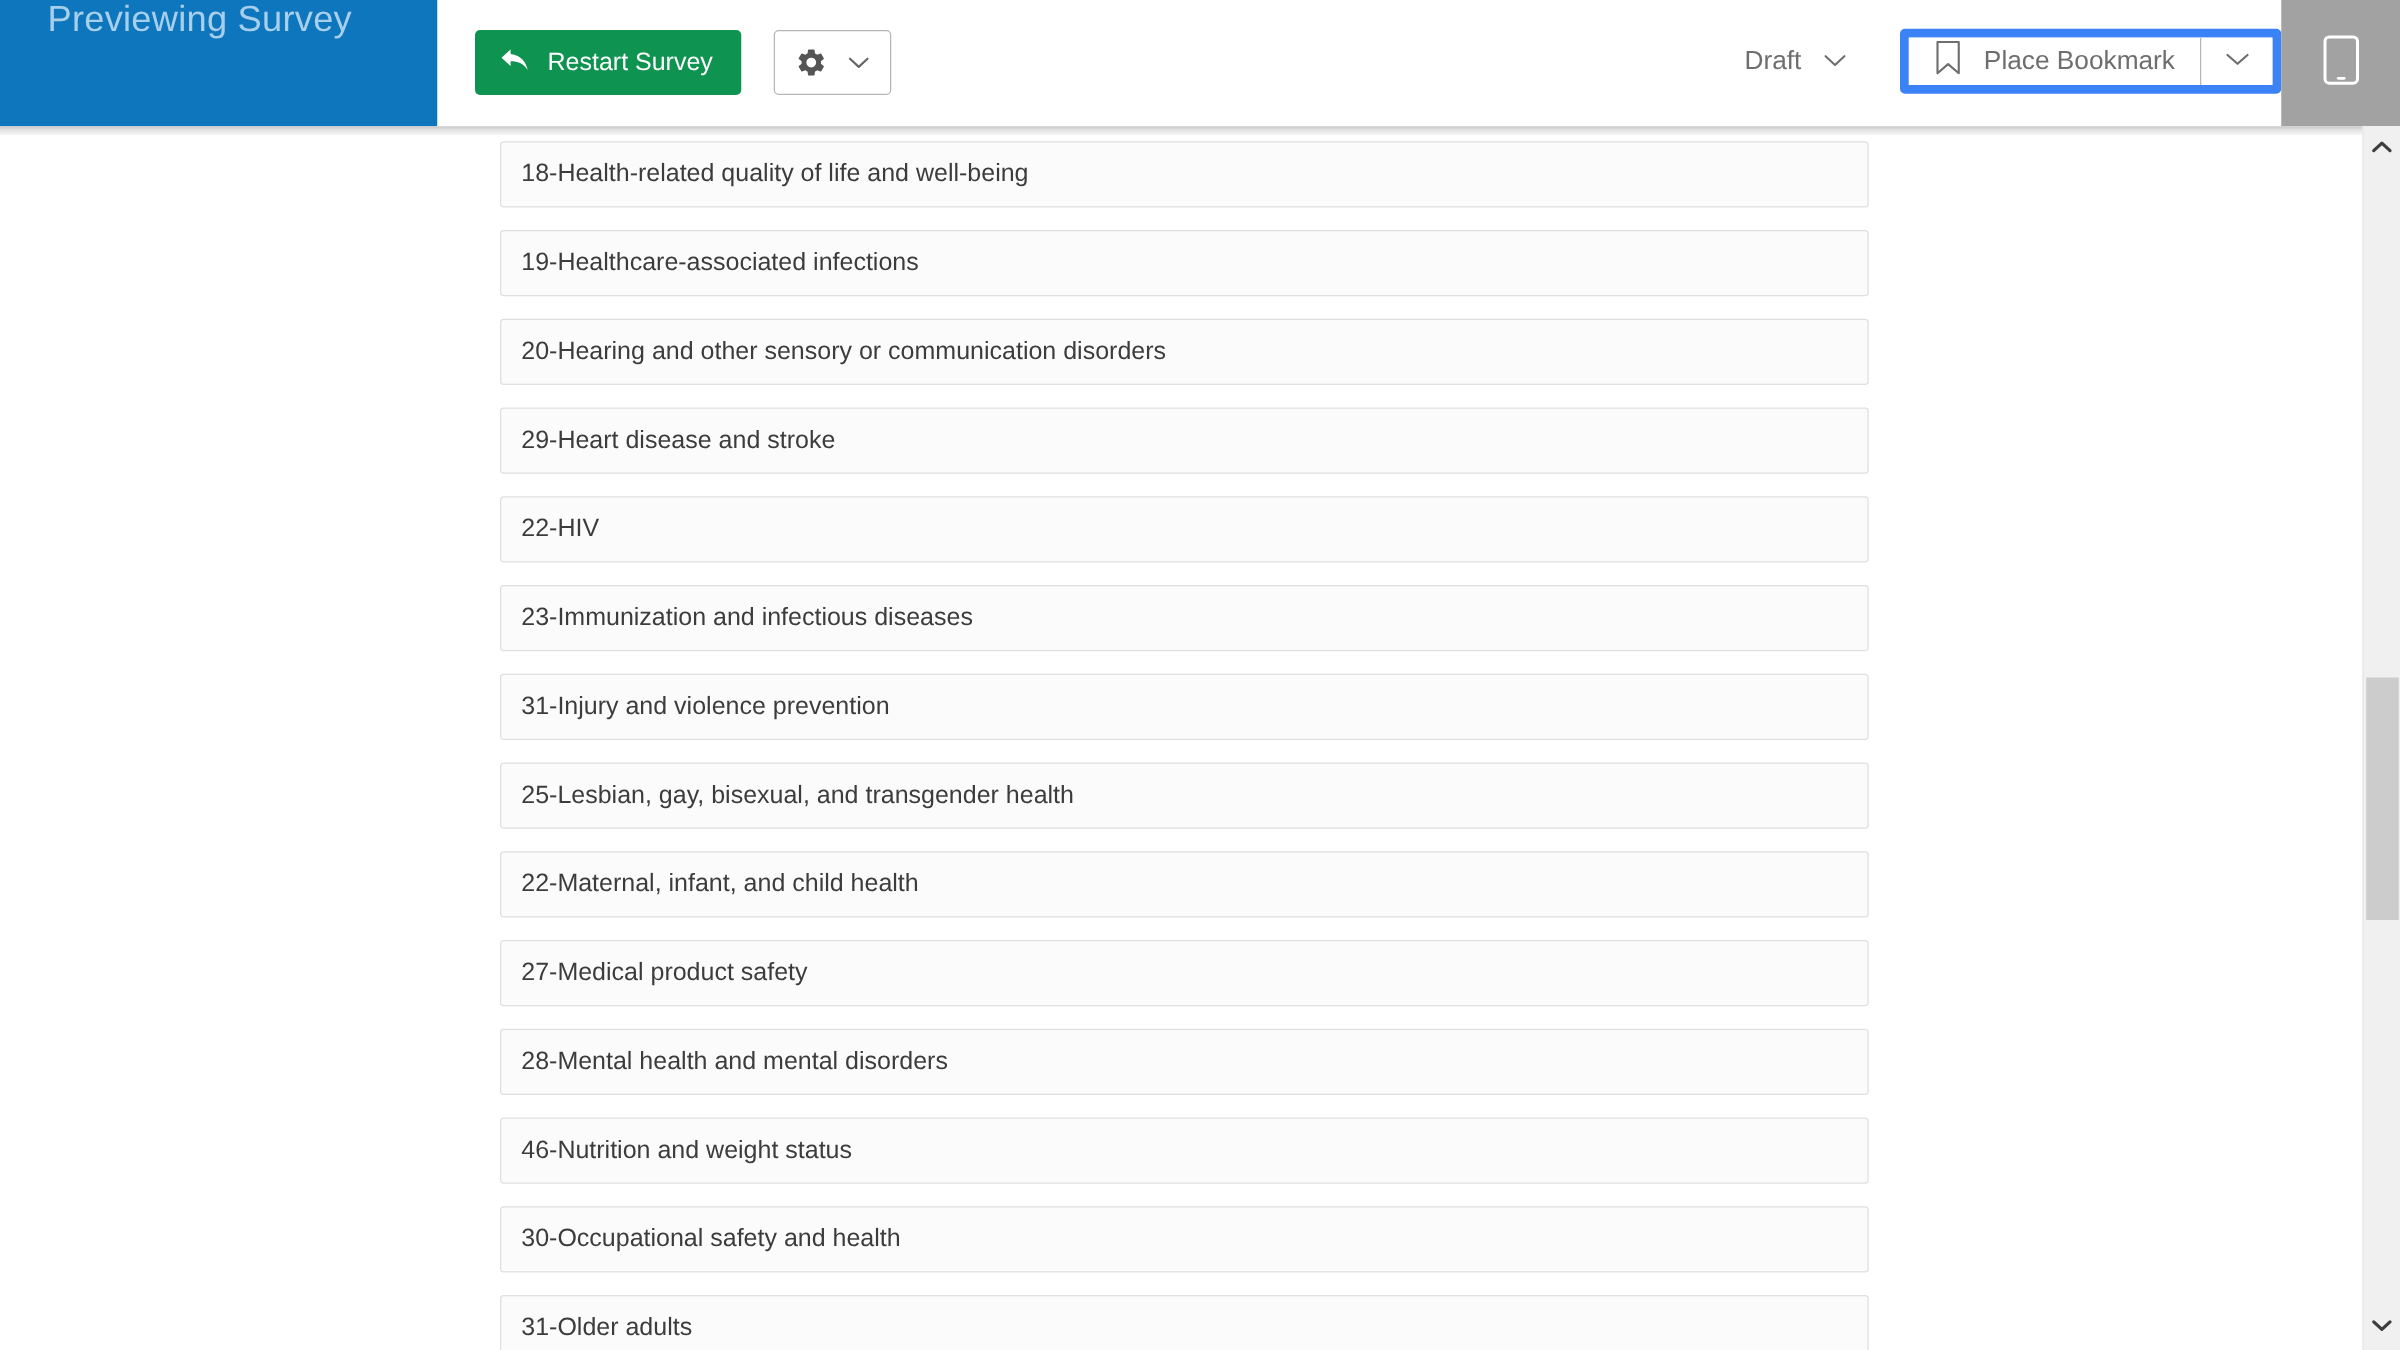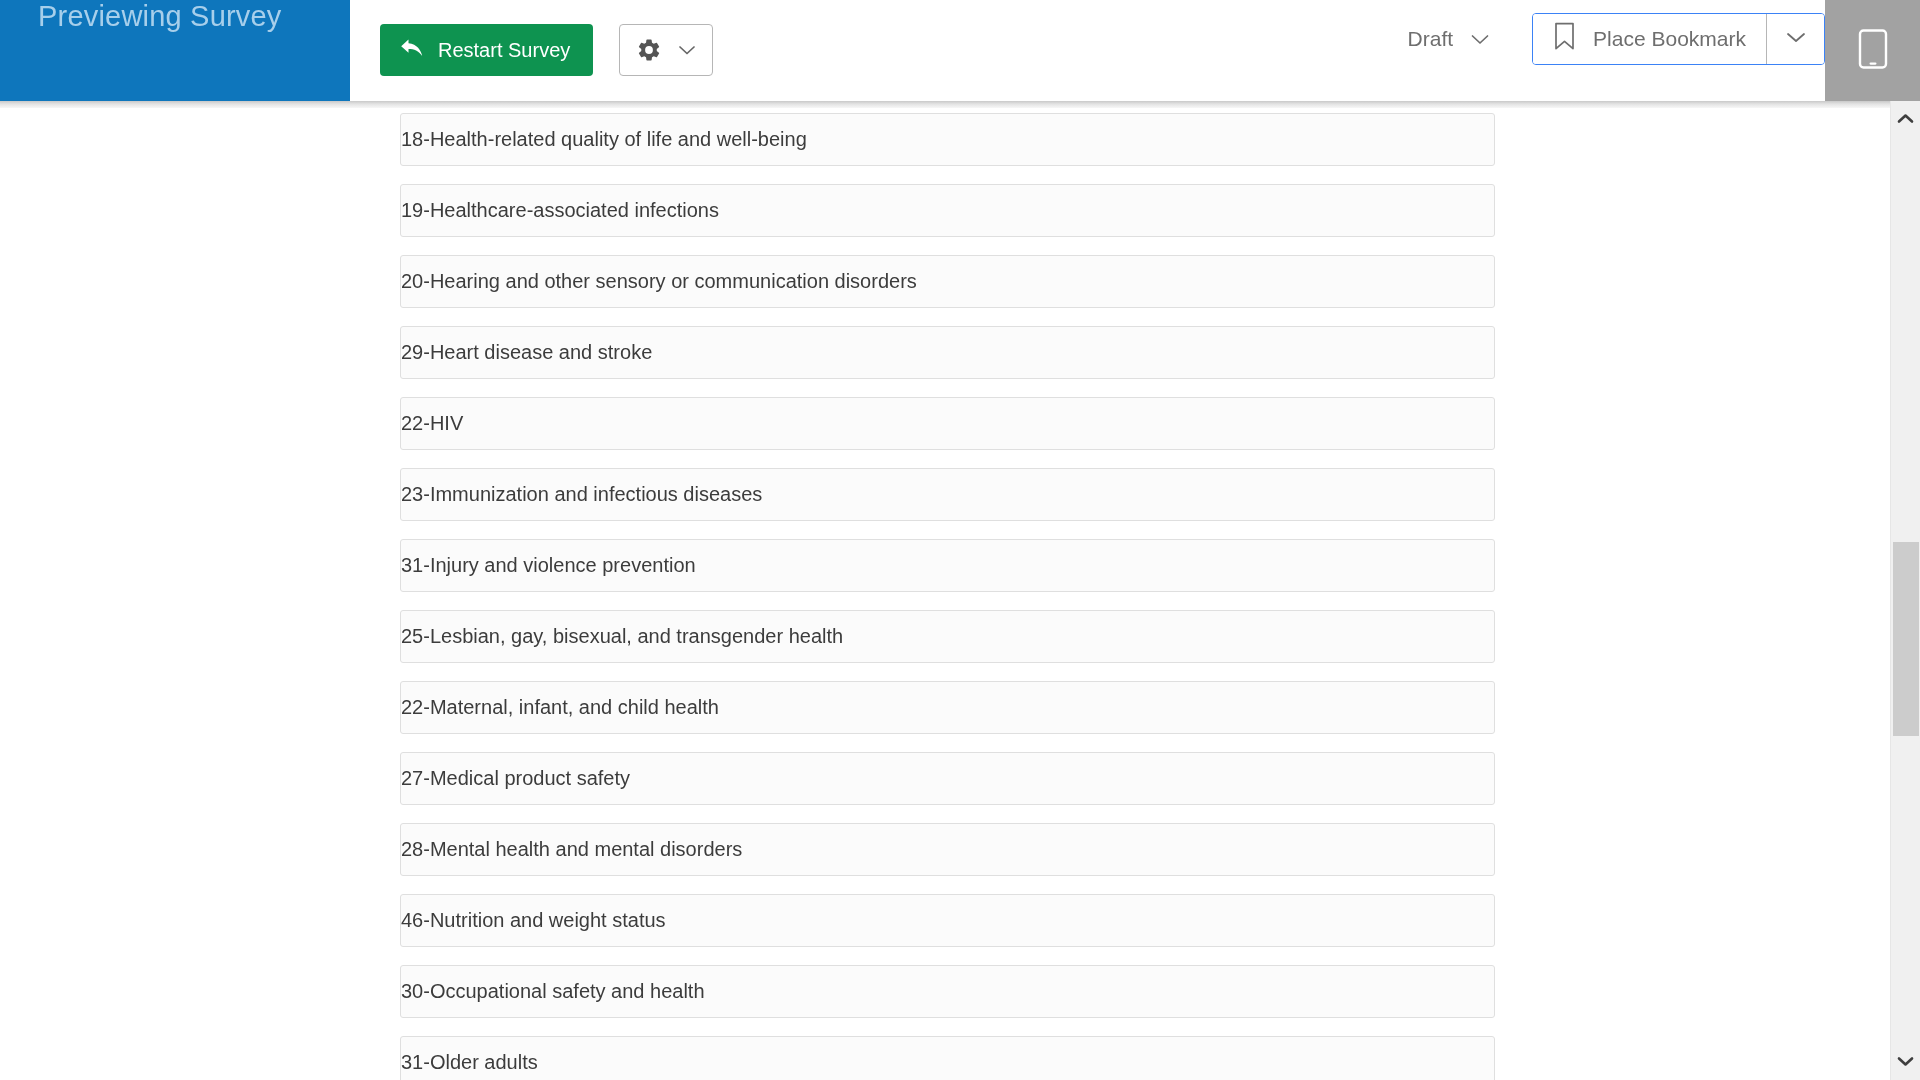--- a/index.html
+++ b/index.html
@@ -63,33 +63,33 @@
     background: #ffffff;
     border: 1px solid #b6b6b6;
     border-radius: 4px;
     height: 52px; width: 94px;
     cursor: pointer;
     color: #555;
   }
   .btn-gear svg { display: block; }
 
   .toolbar-right {
-    position: absolute; right: 95px; top: 2px; height: 74px;
+    position: absolute; right: 95px; top: 12px; height: 74px;
     display: flex; align-items: center; gap: 0;
   }
   .status-select {
     display: inline-flex; align-items: center; gap: 17px;
     color: #6e6e6e; font-size: 21px;
     cursor: pointer;
     margin-right: 42px;
     white-space: nowrap;
   }
   .bookmark-group {
     display: inline-flex; align-items: stretch;
-    border: 1px solid #3b82f6; border-radius: 4px;
+    border: 7px solid #3b82f6; border-radius: 4px;
     height: 52px;
     background: #fff;
     overflow: hidden;
   }
   .bookmark-main {
     display: inline-flex; align-items: center; gap: 17px;
     padding: 0 20px 0 20px;
     color: #6e6e6e; font-size: 21px;
     cursor: pointer; background: #fff;
     border: none;
@@ -129,20 +129,21 @@
     top: 5px; left: 400px;
     width: 1095px;
   }
   .option-row {
     background: #fbfbfb;
     border: 1px solid #dfdfdf;
     border-radius: 3px;
     height: 53px;
     margin-bottom: 18px;
     display: flex; align-items: center;
+    padding-left: 16px;
     cursor: pointer;
   }
   .option-label {
     font-size: 20px;
     color: #3c3c3c;
     white-space: nowrap;
   }
 
   
   .scrollbar {

